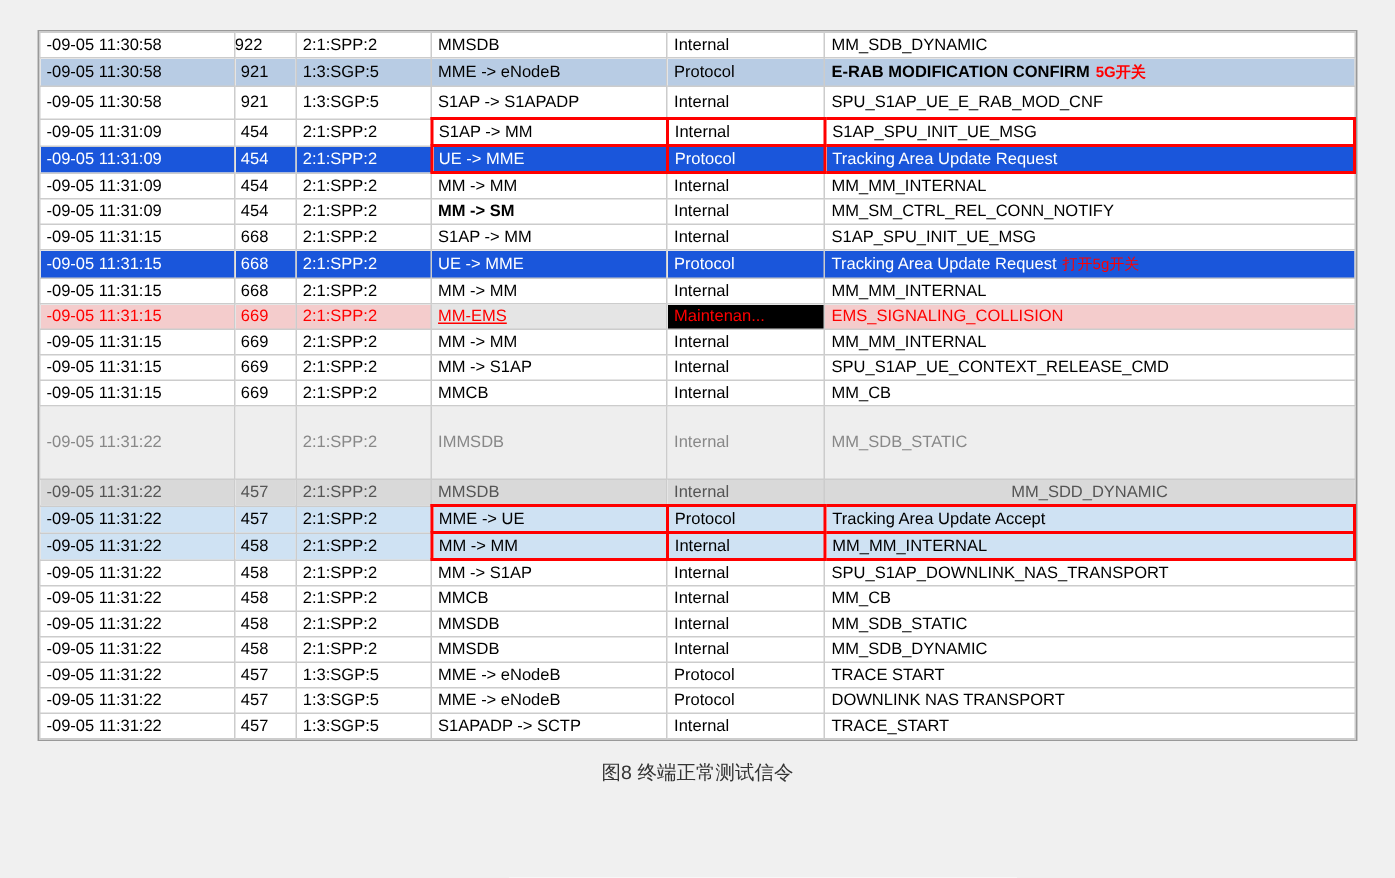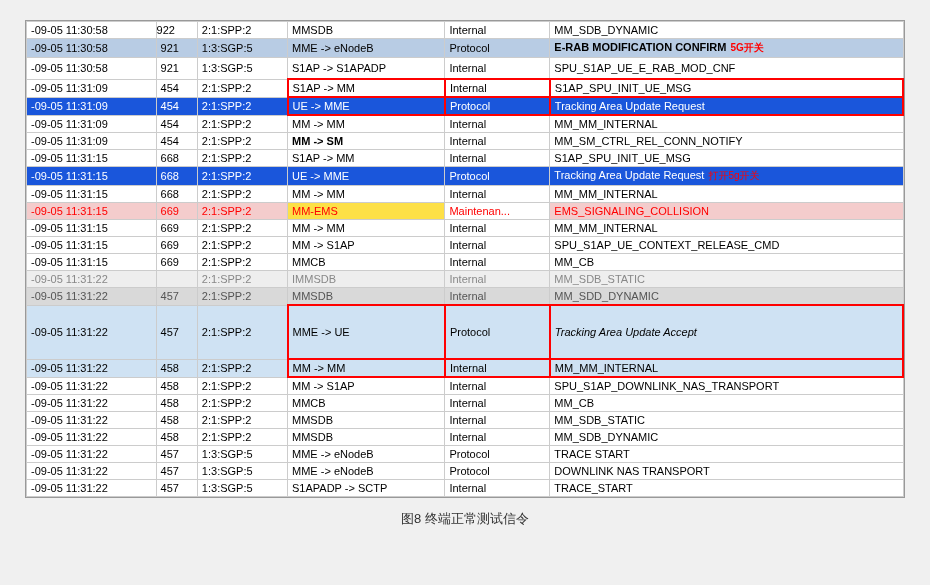--- a/index.html
+++ b/index.html
@@ -119,22 +119,22 @@
           <td style="border: 1px solid rgb(204, 204, 204); padding: 2px 4px; white-space: nowrap;">668</td>
           <td style="border: 1px solid rgb(204, 204, 204); padding: 2px 4px; white-space: nowrap;">2:1:SPP:2</td>
           <td style="border: 1px solid rgb(204, 204, 204); padding: 2px 4px; white-space: nowrap;">MM -&gt; MM</td>
           <td style="border: 1px solid rgb(204, 204, 204); padding: 2px 4px; white-space: nowrap;">Internal</td>
           <td style="border: 1px solid rgb(204, 204, 204); padding: 2px 4px; white-space: nowrap;">MM_MM_INTERNAL</td>
         </tr>
         <tr style="background: rgb(244, 204, 204); color: rgb(204, 0, 0);">
           <td style="border: 1px solid rgb(204, 204, 204); padding: 2px 4px; white-space: nowrap; color: red; background: rgb(244, 204, 204);">-09-05 11:31:15</td>
           <td style="border: 1px solid rgb(204, 204, 204); padding: 2px 4px; white-space: nowrap; color: red; background: rgb(244, 204, 204);">669</td>
           <td style="border: 1px solid rgb(204, 204, 204); padding: 2px 4px; white-space: nowrap; color: red; background: rgb(244, 204, 204);">2:1:SPP:2</td>
-          <td style="border: 1px solid rgb(204, 204, 204); padding: 2px 4px; white-space: nowrap; color: red; background: #fde047;">MM-EMS</td>
-          <td style="border: 1px solid rgb(204, 204, 204); padding: 2px 4px; white-space: nowrap; color: red; background: #ffffff;">Maintenan...</td>
+          <td style="border: 1px solid rgb(204, 204, 204); padding: 2px 4px; white-space: nowrap; color: red; background: #e5e5e5; text-decoration: underline;">MM-EMS</td>
+          <td style="border: 1px solid rgb(204, 204, 204); padding: 2px 4px; white-space: nowrap; color: red; background: #000000;">Maintenan...</td>
           <td style="border: 1px solid rgb(204, 204, 204); padding: 2px 4px; white-space: nowrap; color: red; background: rgb(244, 204, 204);">EMS_SIGNALING_COLLISION</td>
         </tr>
         <tr style="background: white; color: black;">
           <td style="border: 1px solid rgb(204, 204, 204); padding: 2px 4px; white-space: nowrap;">-09-05 11:31:15</td>
           <td style="border: 1px solid rgb(204, 204, 204); padding: 2px 4px; white-space: nowrap;">669</td>
           <td style="border: 1px solid rgb(204, 204, 204); padding: 2px 4px; white-space: nowrap;">2:1:SPP:2</td>
           <td style="border: 1px solid rgb(204, 204, 204); padding: 2px 4px; white-space: nowrap;">MM -&gt; MM</td>
           <td style="border: 1px solid rgb(204, 204, 204); padding: 2px 4px; white-space: nowrap;">Internal</td>
           <td style="border: 1px solid rgb(204, 204, 204); padding: 2px 4px; white-space: nowrap;">MM_MM_INTERNAL</td>
         </tr>
@@ -151,39 +151,39 @@
           <td style="border: 1px solid rgb(204, 204, 204); padding: 2px 4px; white-space: nowrap;">669</td>
           <td style="border: 1px solid rgb(204, 204, 204); padding: 2px 4px; white-space: nowrap;">2:1:SPP:2</td>
           <td style="border: 1px solid rgb(204, 204, 204); padding: 2px 4px; white-space: nowrap;">MMCB</td>
           <td style="border: 1px solid rgb(204, 204, 204); padding: 2px 4px; white-space: nowrap;">Internal</td>
           <td style="border: 1px solid rgb(204, 204, 204); padding: 2px 4px; white-space: nowrap;">MM_CB</td>
         </tr>
         <tr style="background: rgb(238, 238, 238); color: rgb(136, 136, 136);">
           <td style="border: 1px solid rgb(204, 204, 204); padding: 2px 4px; white-space: nowrap;">-09-05 11:31:22</td>
           <td style="border: 1px solid rgb(204, 204, 204); padding: 2px 4px; white-space: nowrap;"></td>
           <td style="border: 1px solid rgb(204, 204, 204); padding: 2px 4px; white-space: nowrap;">2:1:SPP:2</td>
-          <td style="border: 1px solid rgb(204, 204, 204); padding: 2px 4px; white-space: nowrap;">IMMSDB</td>
+          <td style="border: 1px solid rgb(204, 204, 204); padding: 18px 4px; white-space: nowrap;">IMMSDB</td>
           <td style="border: 1px solid rgb(204, 204, 204); padding: 2px 4px; white-space: nowrap;">Internal</td>
           <td style="border: 1px solid rgb(204, 204, 204); padding: 2px 4px; white-space: nowrap;">MM_SDB_STATIC</td>
         </tr>
         <tr style="background: rgb(217, 217, 217); color: rgb(85, 85, 85);">
           <td style="border: 1px solid rgb(204, 204, 204); padding: 2px 4px; white-space: nowrap;">-09-05 11:31:22</td>
           <td style="border: 1px solid rgb(204, 204, 204); padding: 2px 4px; white-space: nowrap;">457</td>
           <td style="border: 1px solid rgb(204, 204, 204); padding: 2px 4px; white-space: nowrap;">2:1:SPP:2</td>
           <td style="border: 1px solid rgb(204, 204, 204); padding: 2px 4px; white-space: nowrap;">MMSDB</td>
           <td style="border: 1px solid rgb(204, 204, 204); padding: 2px 4px; white-space: nowrap;">Internal</td>
-          <td style="border: 1px solid rgb(204, 204, 204); padding: 2px 4px; white-space: nowrap;">MM_SDD_DYNAMIC</td>
+          <td style="border: 1px solid rgb(204, 204, 204); padding: 2px 4px; white-space: nowrap; text-align: center;">MM_SDD_DYNAMIC</td>
         </tr>
         <tr style="background: rgb(207, 226, 243); color: rgb(0, 0, 0);">
           <td style="border: 1px solid rgb(204, 204, 204); padding: 2px 4px; white-space: nowrap;">-09-05 11:31:22</td>
           <td style="border: 1px solid rgb(204, 204, 204); padding: 2px 4px; white-space: nowrap;">457</td>
           <td style="border: 1px solid rgb(204, 204, 204); padding: 2px 4px; white-space: nowrap;">2:1:SPP:2</td>
           <td style="border: 2px solid red; padding: 2px 4px; white-space: nowrap;">MME -&gt; UE</td>
           <td style="border: 2px solid red; padding: 2px 4px; white-space: nowrap;">Protocol</td>
-          <td style="border: 2px solid red; padding: 20px 4px; white-space: nowrap; font-style: italic;">Tracking Area Update Accept</td>
+          <td style="border: 2px solid red; padding: 2px 4px; white-space: nowrap;">Tracking Area Update Accept</td>
         </tr>
         <tr style="background: rgb(207, 226, 243); color: rgb(0, 0, 0);">
           <td style="border: 1px solid rgb(204, 204, 204); padding: 2px 4px; white-space: nowrap;">-09-05 11:31:22</td>
           <td style="border: 1px solid rgb(204, 204, 204); padding: 2px 4px; white-space: nowrap;">458</td>
           <td style="border: 1px solid rgb(204, 204, 204); padding: 2px 4px; white-space: nowrap;">2:1:SPP:2</td>
           <td style="border: 2px solid red; padding: 2px 4px; white-space: nowrap;">MM -&gt; MM</td>
           <td style="border: 2px solid red; padding: 2px 4px; white-space: nowrap;">Internal</td>
           <td style="border: 2px solid red; padding: 2px 4px; white-space: nowrap;">MM_MM_INTERNAL</td>
         </tr>
         <tr style="background: white; color: black;">

